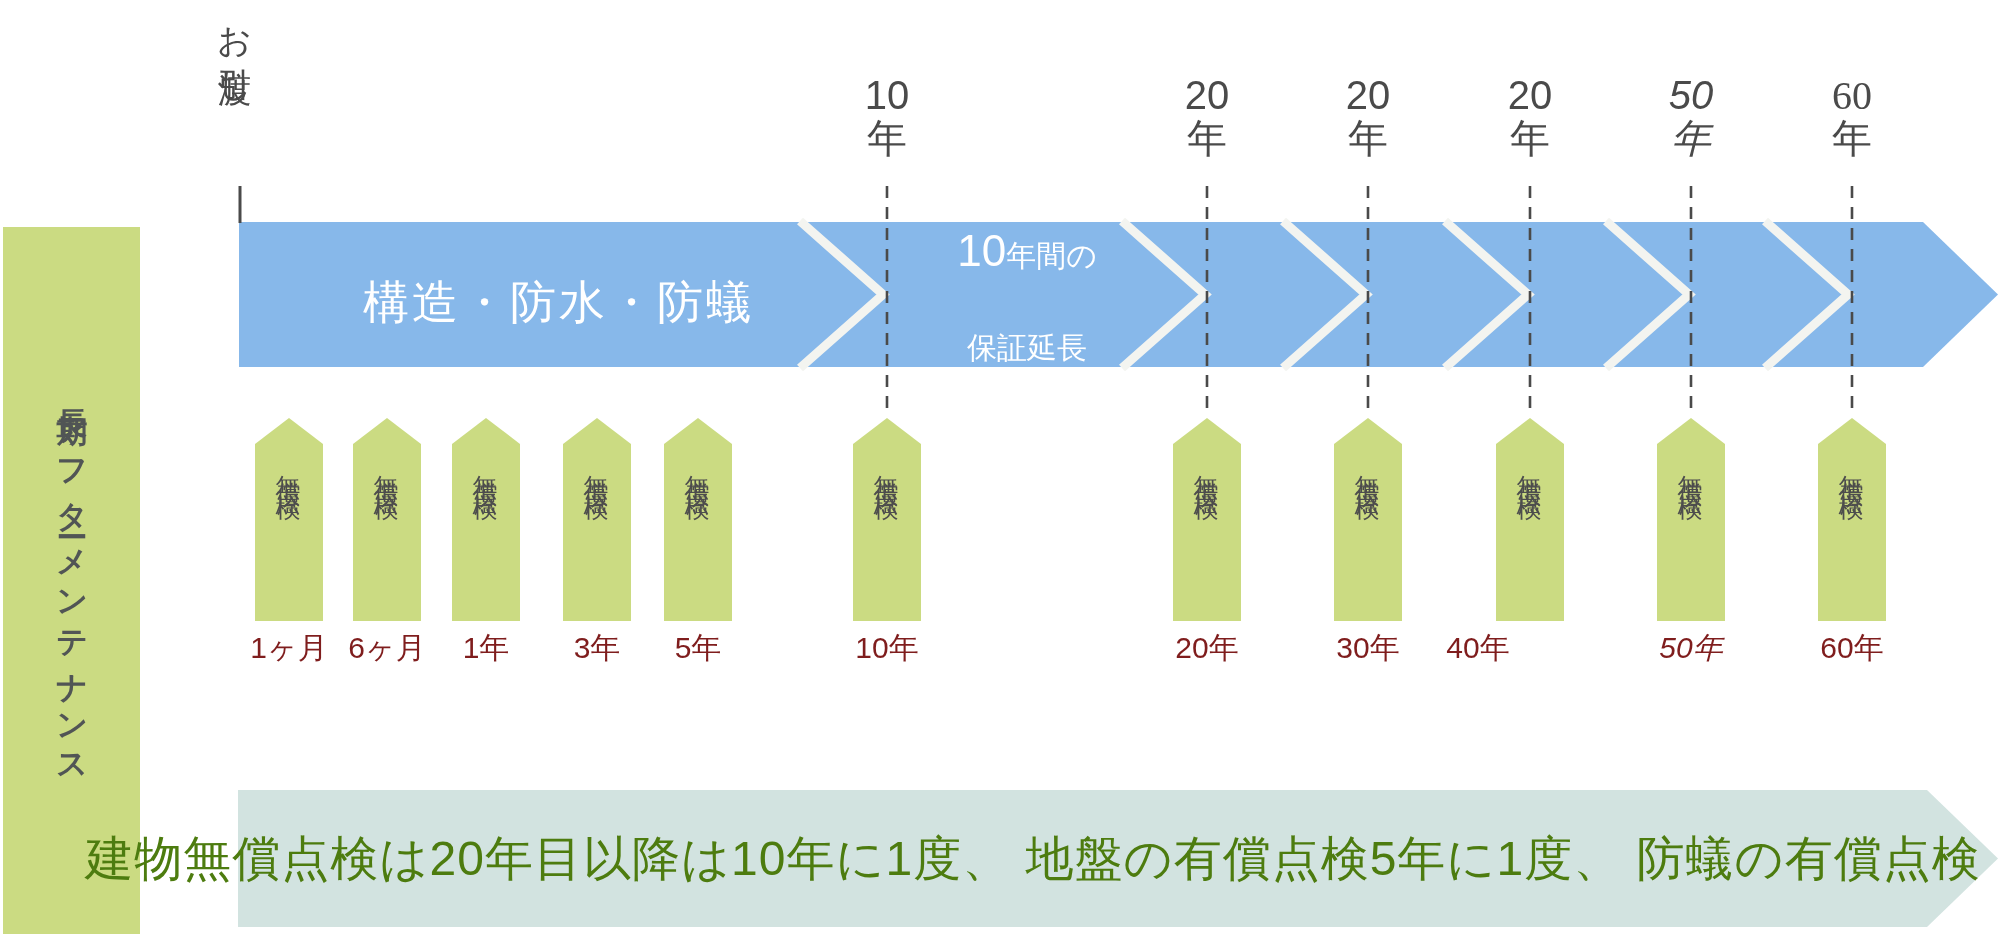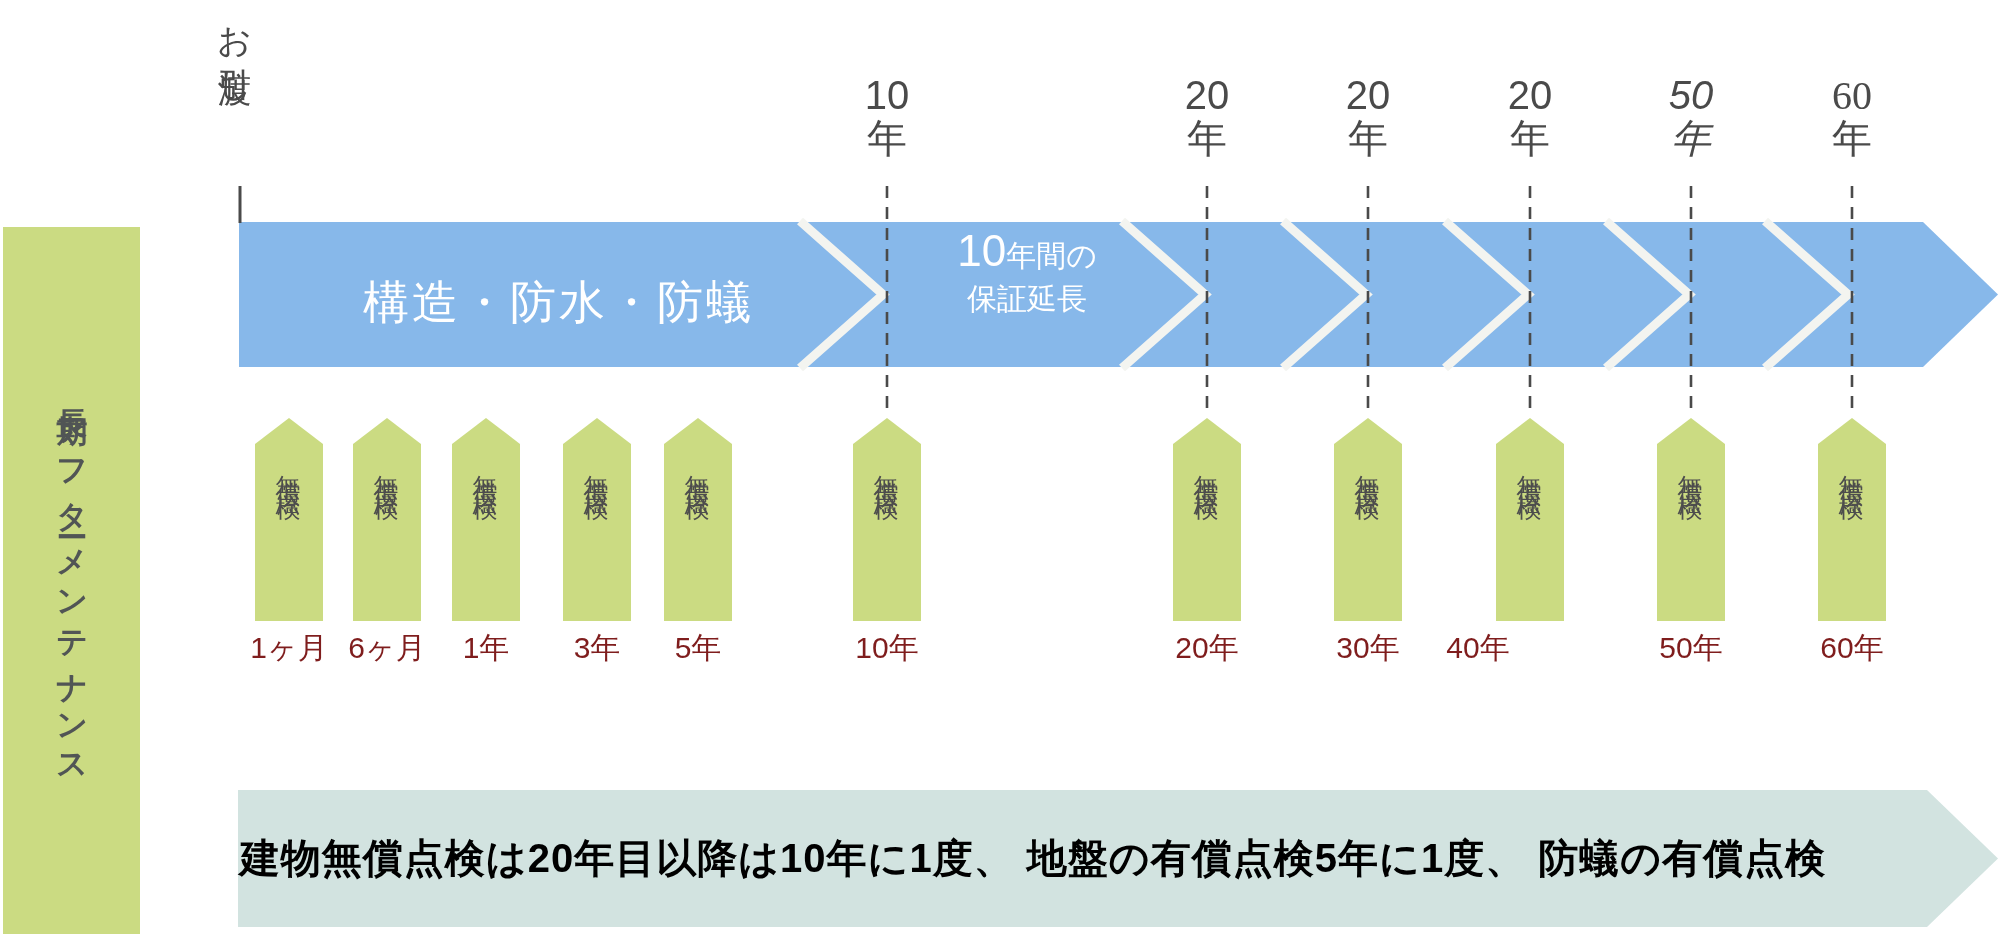--- a/index.html
+++ b/index.html
@@ -37,21 +37,21 @@
   .marker div{white-space:nowrap;}
 
   
   .band-text-1{
     position:absolute;left:239px;top:222px;width:640px;height:161px;z-index:2;
     display:flex;align-items:center;justify-content:center;
     font-size:46px;letter-spacing:3px;color:#ffffff;white-space:nowrap;
   }
   .band-text-2{
     position:absolute;left:877px;top:222px;width:300px;height:145px;z-index:2;
-    display:flex;flex-direction:column;align-items:center;justify-content:flex-start;
+    display:flex;flex-direction:column;align-items:center;justify-content:space-between;
     color:#ffffff;font-size:30px;line-height:1.3;white-space:nowrap;
   }
   .band-text-2 .big{font-size:44px;}
 
   
   .tag{
     position:absolute;top:418px;width:68px;height:203px;z-index:2;
     background:var(--green,#cbdb82);
     clip-path:polygon(0 26px,50% 0,100% 26px,100% 100%,0 100%);
     display:flex;justify-content:center;
@@ -62,21 +62,21 @@
   }
   .tag-time{
     position:absolute;top:628px;width:140px;z-index:2;
     text-align:center;font-size:30px;color:#7f1d1d;white-space:nowrap;
   }
 
   
   .footer-text{
     position:absolute;left:238px;top:790px;width:1590px;height:137px;z-index:2;
     display:flex;align-items:center;justify-content:center;
-    font-size:40px;letter-spacing:1px;color:#000000;white-space:nowrap;font-weight:bold;
+    font-size:48px;letter-spacing:1px;color:#4d7c0f;white-space:nowrap;
   }
 </style>
 </head>
 <body>
 
 <div id="stage">
 
   <svg id="shapes" width="2000" height="934" viewBox="0 0 2000 934">
     <path id="blue-band" d="M239 222 H1923 L1998 294.5 L1923 367 H239 Z" fill="#87b8ea"></path>
     <path id="teal-band" d="M238 790 H1927 L1998 858.5 L1927 927 H238 Z" fill="#d2e3e0"></path>
@@ -197,20 +197,20 @@
     <div class="tag" style="left: 1496px;">
       <span class="vlabel">無償点検</span>
     </div>
 
     <div class="tag-time" style="left: 1408px;">40年</div>
 
     <div class="tag" style="left: 1657px;">
       <span class="vlabel">無償点検</span>
     </div>
 
-    <div class="tag-time" style="left: 1621px;">50年</div>
+    <div class="tag-time" style="left: 1621px; font-style: italic;">50年</div>
 
     <div class="tag" style="left: 1818px;">
       <span class="vlabel">無償点検</span>
     </div>
 
     <div class="tag-time" style="left: 1782px;">60年</div>
   </div>
 
 </body></html>

